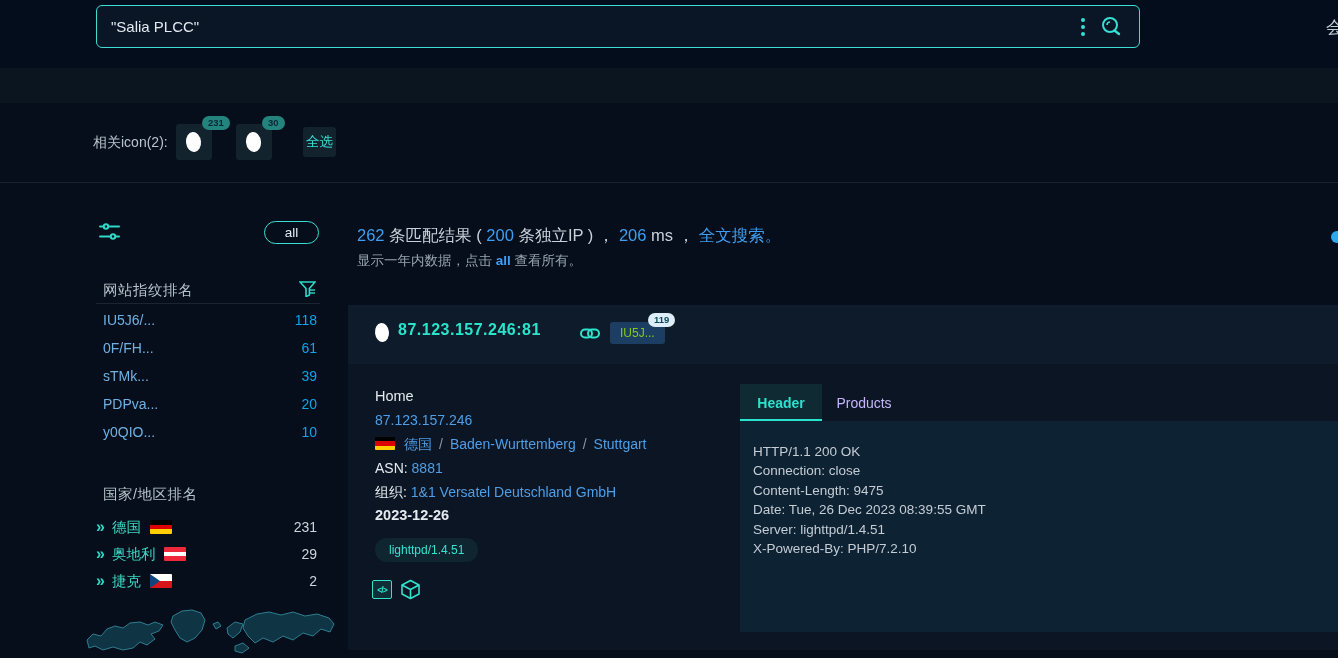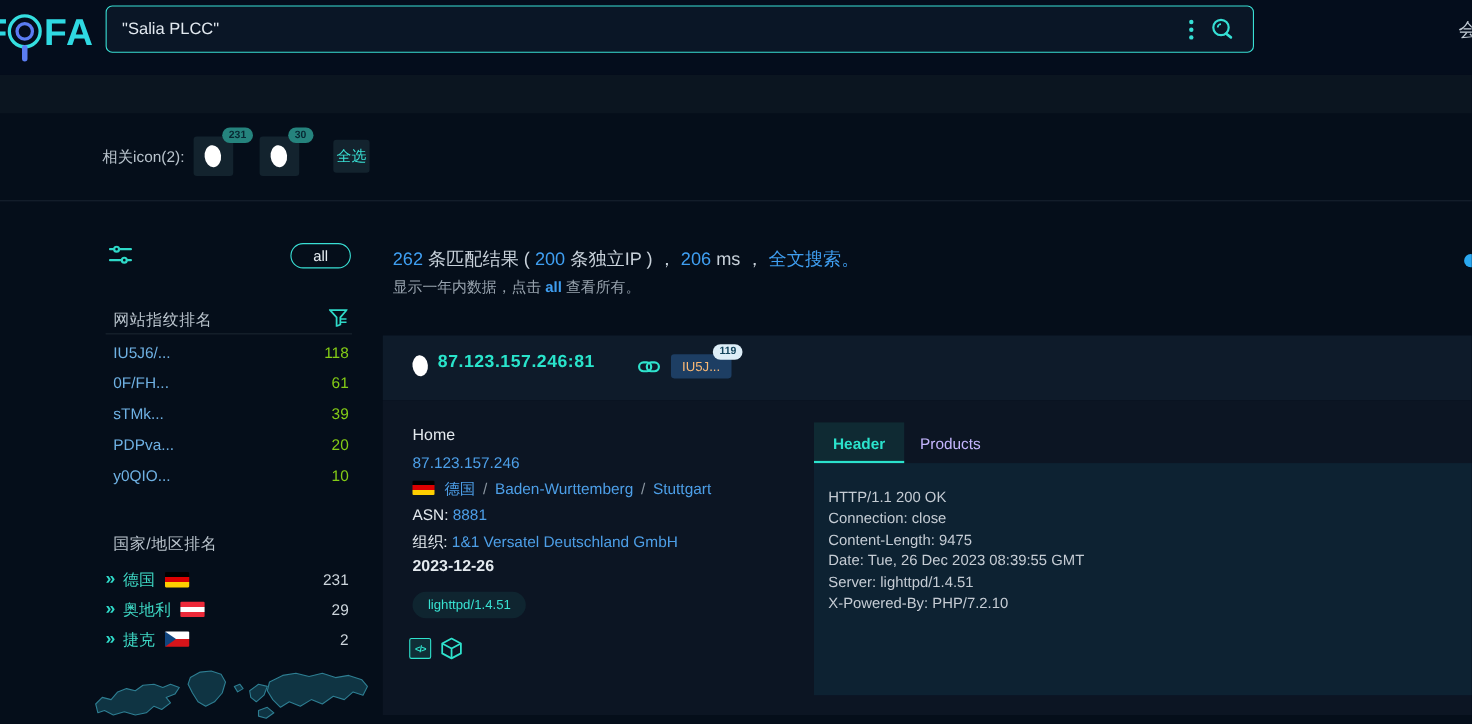--- a/index.html
+++ b/index.html
@@ -42,21 +42,21 @@
   .selall-btn { left:303px; top:127px; width:33px; height:30px; background:#13232e; border-radius:3px; color:#39dfd4; font-size:13.5px; display:flex; align-items:center; justify-content:center; cursor:pointer; }
 
   
   .sliders-icon { left:99px; top:223px; cursor:pointer; }
   .all-pill { left:264px; top:221px; width:55px; height:23px; border:1.5px solid #39dfd4; border-radius:12px; color:#e6edf2; font-size:13.5px; display:flex; align-items:center; justify-content:center; cursor:pointer; }
   .side-title { left:103px; font-size:14.5px; color:#b9c3cc; letter-spacing:.5px; }
   .funnel { left:299px; top:281px; cursor:pointer; }
   .side-sep { left:96px; top:303px; width:224px; height:1px; background:#1a2531; }
   .fp-row { left:103px; width:214px; height:20px; display:flex; justify-content:space-between; align-items:flex-start; }
   .fp-link { color:#6fb1e3; font-size:14px; cursor:pointer; }
-  .fp-count { color:#84cc16; font-size:14px;margin-left:46px; }
+  .fp-count { color:#0ea5e9; font-size:14px;margin-left:46px; }
   .ct-row { left:96px; width:221px; height:20px; display:flex; align-items:center; cursor:pointer; }
   .ct-chev { color:#2fd9c8; font-size:16px; font-weight:bold; margin-right:9px; letter-spacing:-2px; }
   .ct-name { color:#3ed9c5; font-size:14.5px; }
   .ct-count { margin-left:auto; color:#cdd5dc; font-size:14px; }
   .flagbox { width:22px; height:14px; margin-left:9px; position:relative; overflow:hidden; border-radius:1px; flex:none; }
   .flag-de { background:linear-gradient(#000 33%,#dd0000 33%,#dd0000 66%,#ffce00 66%); }
   .flag-at { background:linear-gradient(#ed2939 33%,#fff 33%,#fff 66%,#ed2939 66%); }
   .flag-cz { background:linear-gradient(#fff 50%,#d7141a 50%); }
   .flag-cz::after { content:""; position:absolute; left:0; top:0; border-top:7px solid transparent; border-bottom:7px solid transparent; border-left:10px solid #11457e; }
 
@@ -66,21 +66,21 @@
   .sum1 .lnk { color:#3f9ef0; cursor:pointer; }
   .sum2 { left:357px; top:252px; font-size:13.5px; color:#99a4af; }
   .sum2 .lnk { color:#3f9ef0; font-weight:bold; cursor:pointer; }
 
   
   .card-head { left:348px; top:305px; width:990px; height:59px; background:#0e1b2a; }
   .card-body { left:348px; top:364px; width:990px; height:286px; background:#0c1523; }
   .fav { left:375px; top:323px; width:14px; height:19px; transform:rotate(-6deg); }
   .ip-title { left:398px; top:321px; font-size:16px; font-weight:bold; color:#29e4cb; cursor:pointer; letter-spacing:.5px; }
   .linkicon { left:580px; top:327px; cursor:pointer; }
-  .tagbadge { left:610px; top:322px; height:22px; background:#1d3e63; border-radius:3px; color:#fdba74; font-size:12px; display:flex; align-items:center; padding:0 10px; cursor:pointer; }
+  .tagbadge { left:610px; top:322px; height:22px; background:#1d3e63; border-radius:3px; color:#84cc16; font-size:12px; display:flex; align-items:center; padding:0 10px; cursor:pointer; }
   .tagcount { left:648px; top:313px; height:14px; background:#ddeef8; color:#14455c; font-size:9.5px; font-weight:bold; border-radius:7px; padding:0 6px; line-height:14px; z-index:4; }
 
   .row { left:375px; font-size:14px; white-space:nowrap; }
   .wtxt { color:#e4eaef; }
   .blnk { color:#4d9fe8; cursor:pointer; }
   .slash { color:#8b96a1; padding:0 7px; }
   .cardflag { width:20px; height:13px; display:inline-block; vertical-align:-1px; margin-right:9px; position:relative; overflow:hidden; border-radius:1px; }
   .server-tag { left:375px; top:538px; height:24px; border-radius:12px; background:rgba(47,227,205,.08); color:#38e2d2; font-size:12px; display:inline-flex; align-items:center; padding:0 14px; cursor:pointer; }
   .code-icon { left:372px; top:580px; width:20px; height:19px; border:1.5px solid #2fe3cd; border-radius:2px; background:rgba(47,227,205,.12); color:#2fe3cd; font-size:8.5px; font-weight:bold; display:flex; align-items:center; justify-content:center; cursor:pointer; letter-spacing:-1px; }
   .cube-icon { left:400px; top:579px; cursor:pointer; }
@@ -96,29 +96,20 @@
   
   .mapwrap { left:85px; top:598px; width:250px; height:60px; }
 
   .scroll-dot { left:1331px; top:231px; width:12px; height:12px; border-radius:50%; background:#2aa8f0; }
   svg { display:block; }
 </style>
 </head>
 <body>
 
 <div class="abs topbar">
-  <div class="abs logo">
-    <span class="logo-letter logo-f-cut">F</span>
-    <span class="logo-o">
-      <span class="outer"></span>
-        <span class="inner"></span>
-        <span class="stem"></span>
-    </span>
-    <span class="logo-letter logo-fa">FA</span>
-  </div>
 
   <div class="abs searchbox">
     <input type="text" value="&quot;Salia PLCC&quot;" style="">
     <div class="search-actions">
       <span class="kebab">
           <i></i>
           <i></i>
           <i></i>
         </span>
       <svg width="24" height="24" viewBox="0 0 24 24" style="cursor:pointer">

